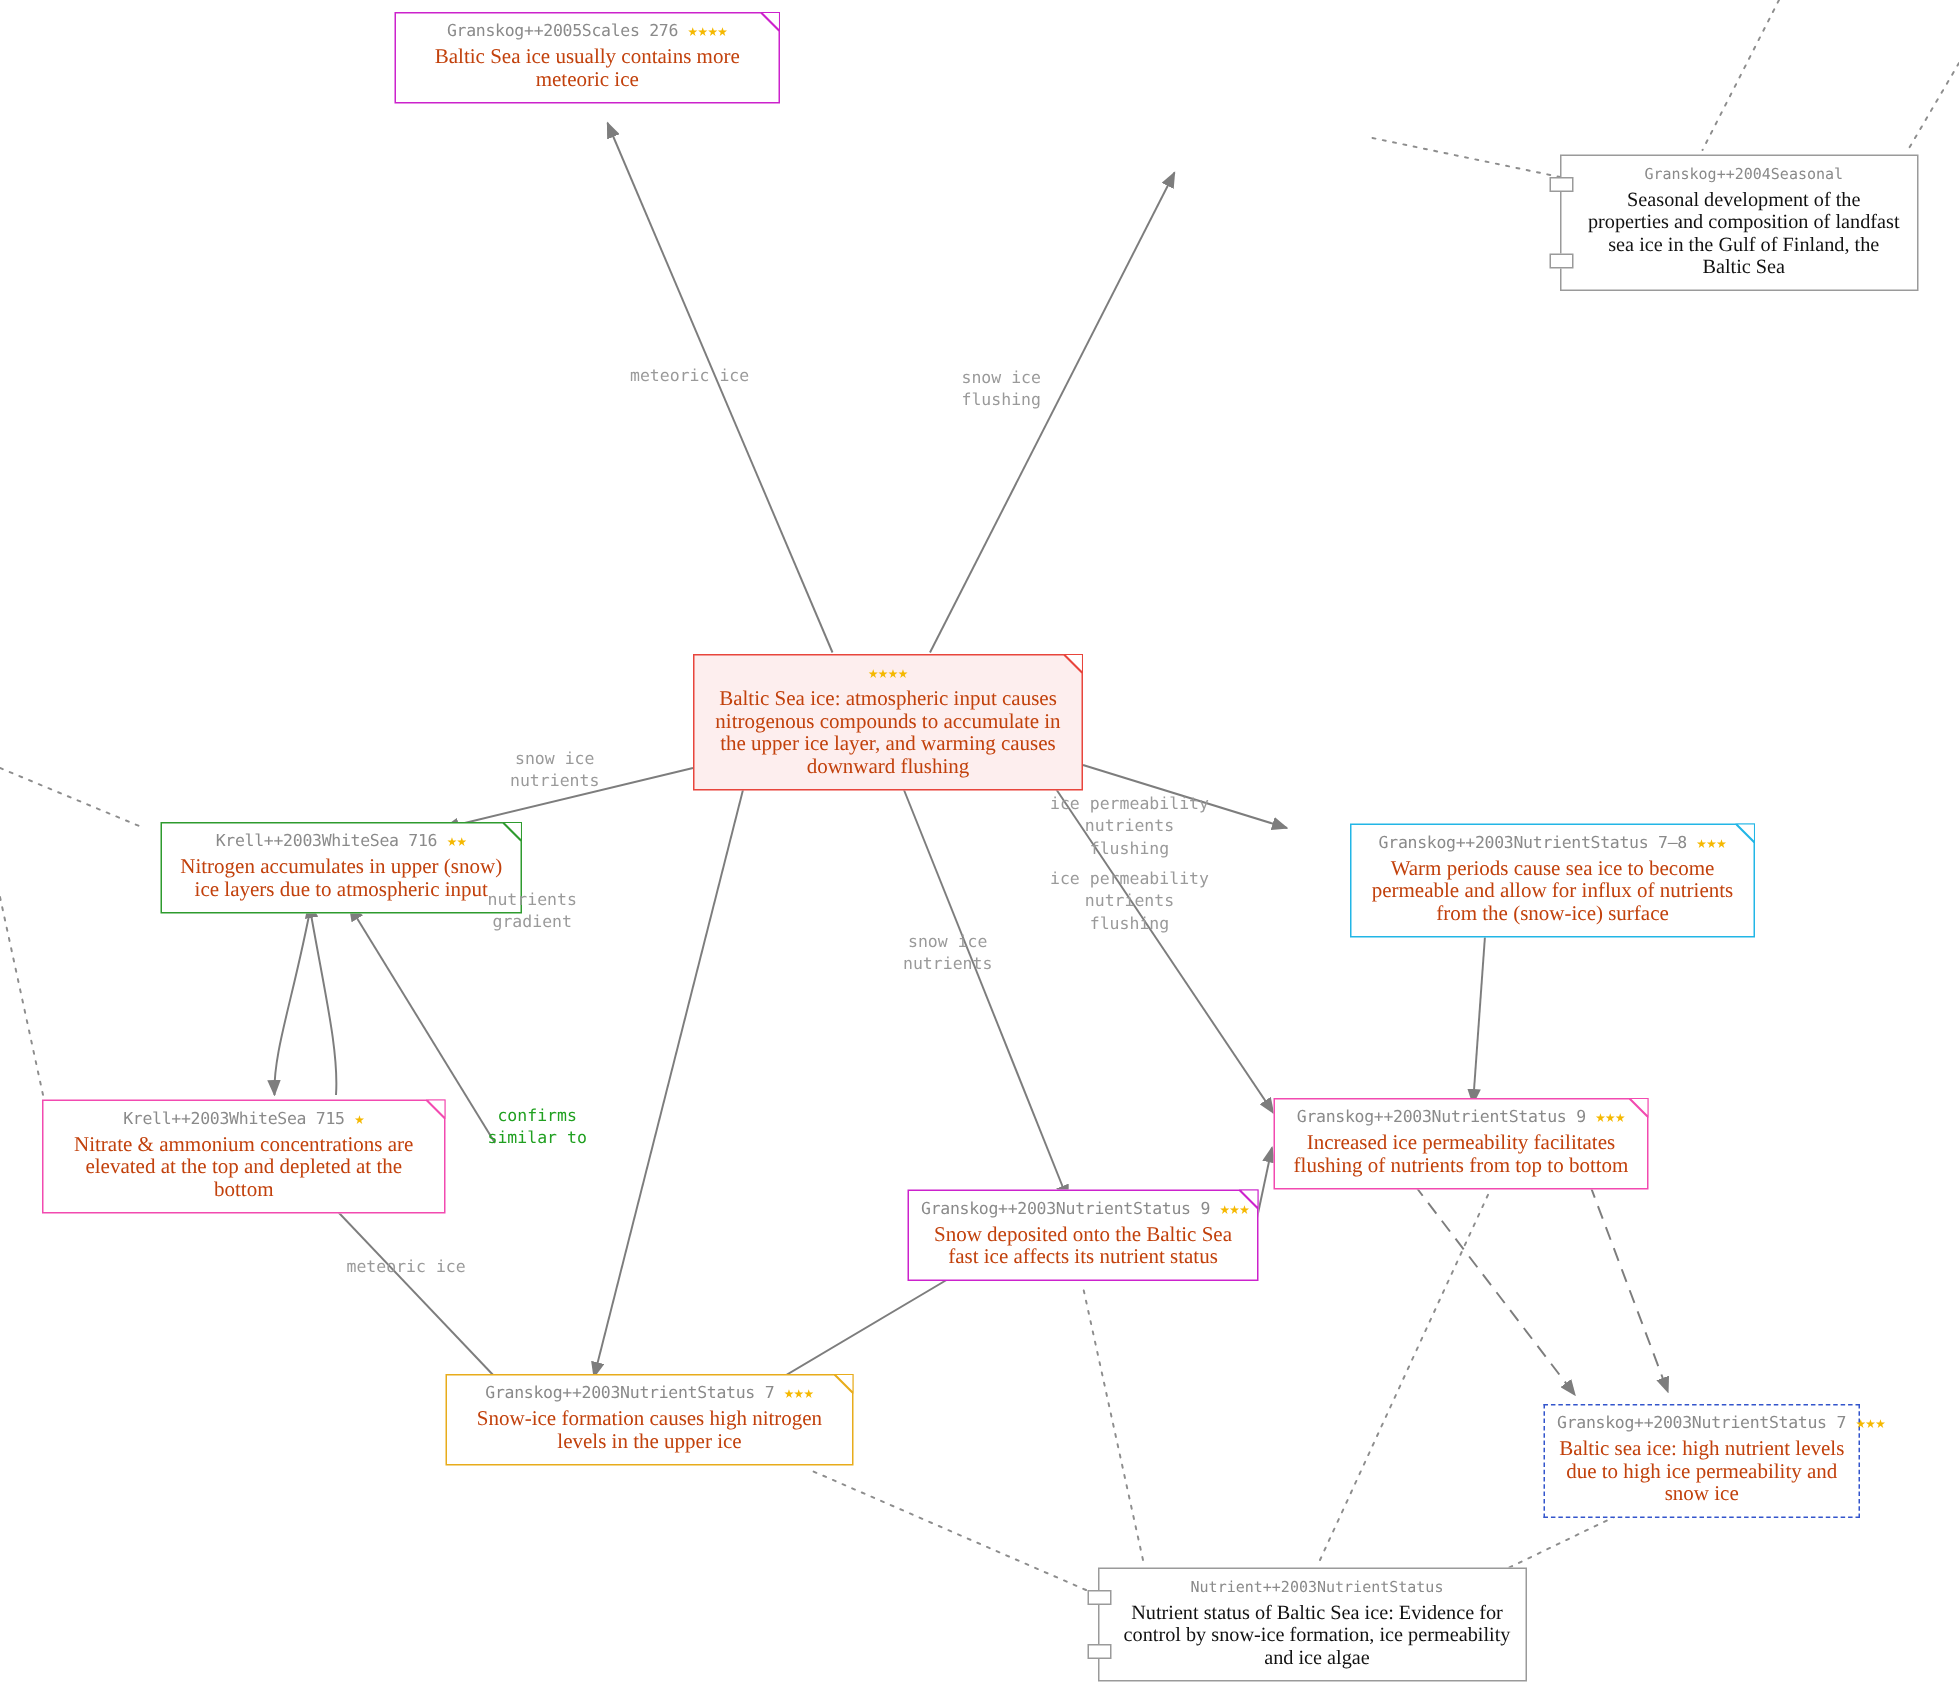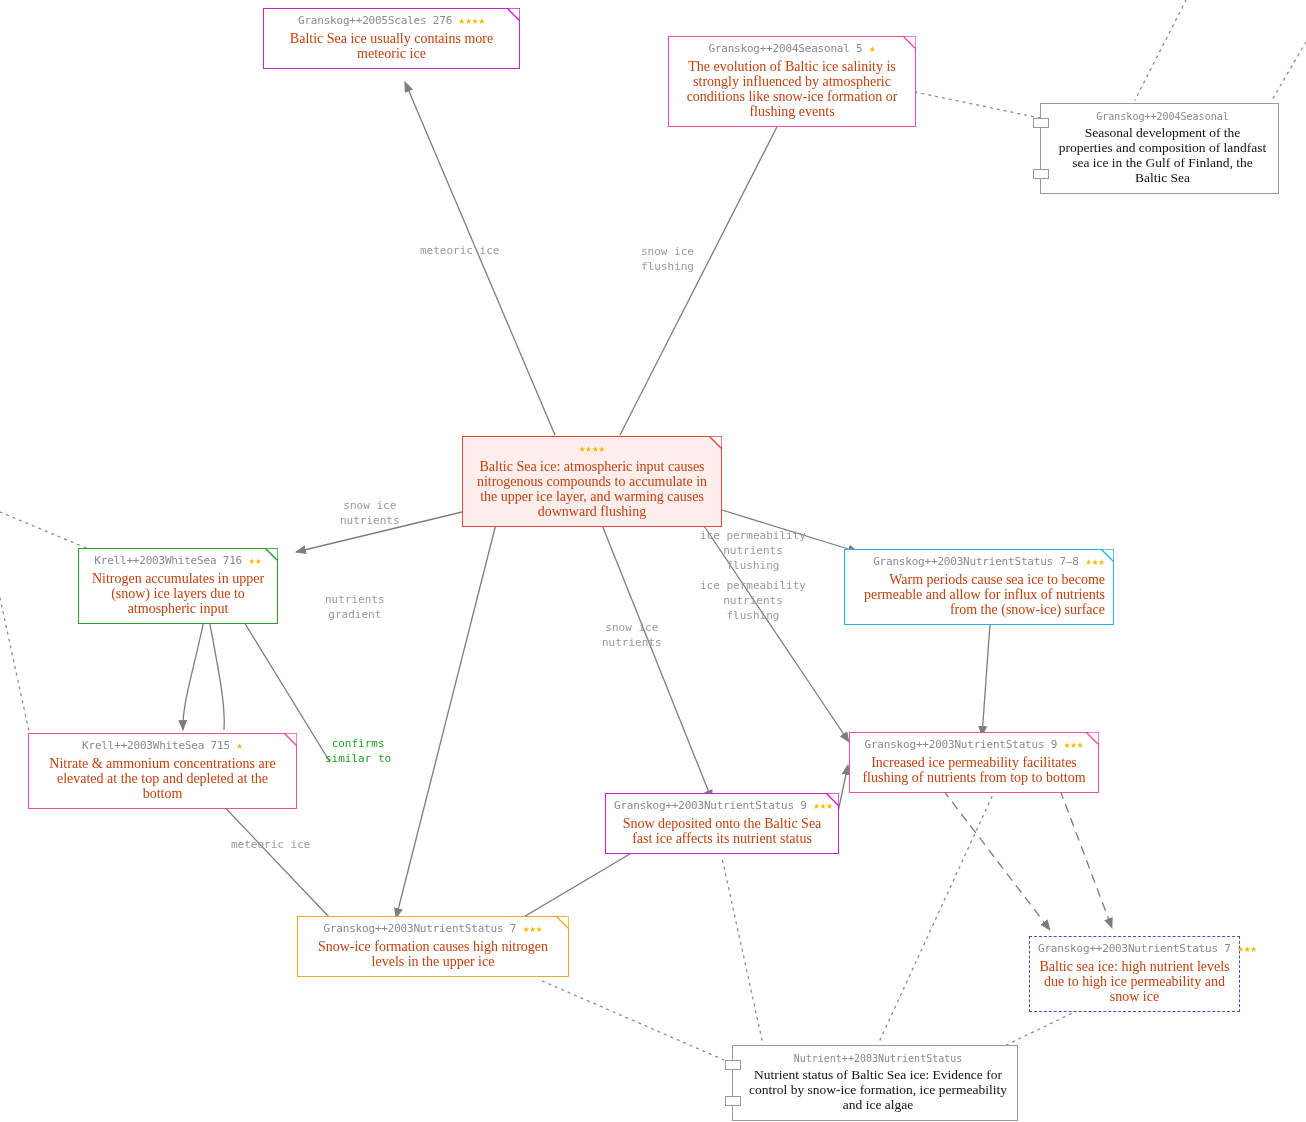--- a/index.html
+++ b/index.html
@@ -155,58 +155,49 @@
   <div class="node c-magenta" style="left:263px;top:8px;width:257px;">
     <span class="fold">
       <svg width="13" height="13" viewBox="0 0 13 13">
           <path d="M0,0 L13,13 L13,0 Z" fill="#ffffff" stroke="#cc22cc" stroke-width="1.4"></path>
         </svg>
     </span>
     <div class="title"><span>Granskog++2005Scales 276</span> <span class="stars">★★★★</span></div>
     <div class="body">Baltic Sea ice usually contains more meteoric ice</div>
   </div>
 
-  <div class="node c-pink" style="left:668px;top:36px;width:248px;">
-    <span class="fold">
-      <svg width="13" height="13" viewBox="0 0 13 13">
-          <path d="M0,0 L13,13 L13,0 Z" fill="#ffffff" stroke="#f24ab0" stroke-width="1.4"></path>
-        </svg>
-    </span>
-    <div class="title"><span>Granskog++2004Seasonal 5</span> <span class="stars">★</span></div>
-    <div class="body">The evolution of Baltic ice salinity is strongly influenced by atmospheric conditions like snow-ice formation or flushing events</div>
-  </div>
 
   <div class="component" style="left:1040px;top:103px;width:239px;">
     <span class="tab t1"></span>
     <span class="tab t2"></span>
     <div class="title">Granskog++2004Seasonal</div>
     <div class="body">Seasonal development of the properties and composition of landfast sea ice in the Gulf of Finland, the Baltic Sea</div>
   </div>
 
   <div class="node c-red" style="left:462px;top:436px;width:260px;">
     <span class="fold">
       <svg width="13" height="13" viewBox="0 0 13 13">
           <path d="M0,0 L13,13 L13,0 Z" fill="#ffffff" stroke="#e8453c" stroke-width="1.4"></path>
         </svg>
     </span>
     <div class="title"><span></span><span class="stars">★★★★</span></div>
     <div class="body">Baltic Sea ice: atmospheric input causes nitrogenous compounds to accumulate in the upper ice layer, and warming causes downward flushing</div>
   </div>
 
-  <div class="node c-green" style="left:78px;top:548px;width:200px;">
+  <div class="node c-green" style="left:107px;top:548px;width:241px;">
     <span class="fold">
       <svg width="13" height="13" viewBox="0 0 13 13">
           <path d="M0,0 L13,13 L13,0 Z" fill="#ffffff" stroke="#2e9b2e" stroke-width="1.4"></path>
         </svg>
     </span>
     <div class="title"><span>Krell++2003WhiteSea 716</span> <span class="stars">★★</span></div>
     <div class="body">Nitrogen accumulates in upper (snow) ice layers due to atmospheric input</div>
   </div>
 
-  <div class="node c-cyan" style="left:844px;top:549px;width:270px;text-align:right;">
+  <div class="node c-cyan" style="left:900px;top:549px;width:270px;">
     <span class="fold">
       <svg width="13" height="13" viewBox="0 0 13 13">
           <path d="M0,0 L13,13 L13,0 Z" fill="#ffffff" stroke="#22b6e6" stroke-width="1.4"></path>
         </svg>
     </span>
     <div class="title"><span>Granskog++2003NutrientStatus 7–8</span> <span class="stars">★★★</span></div>
     <div class="body">Warm periods cause sea ice to become permeable and allow for influx of nutrients from the (snow-ice) surface</div>
   </div>
 
   <div class="node c-pink" style="left:28px;top:733px;width:269px;">

